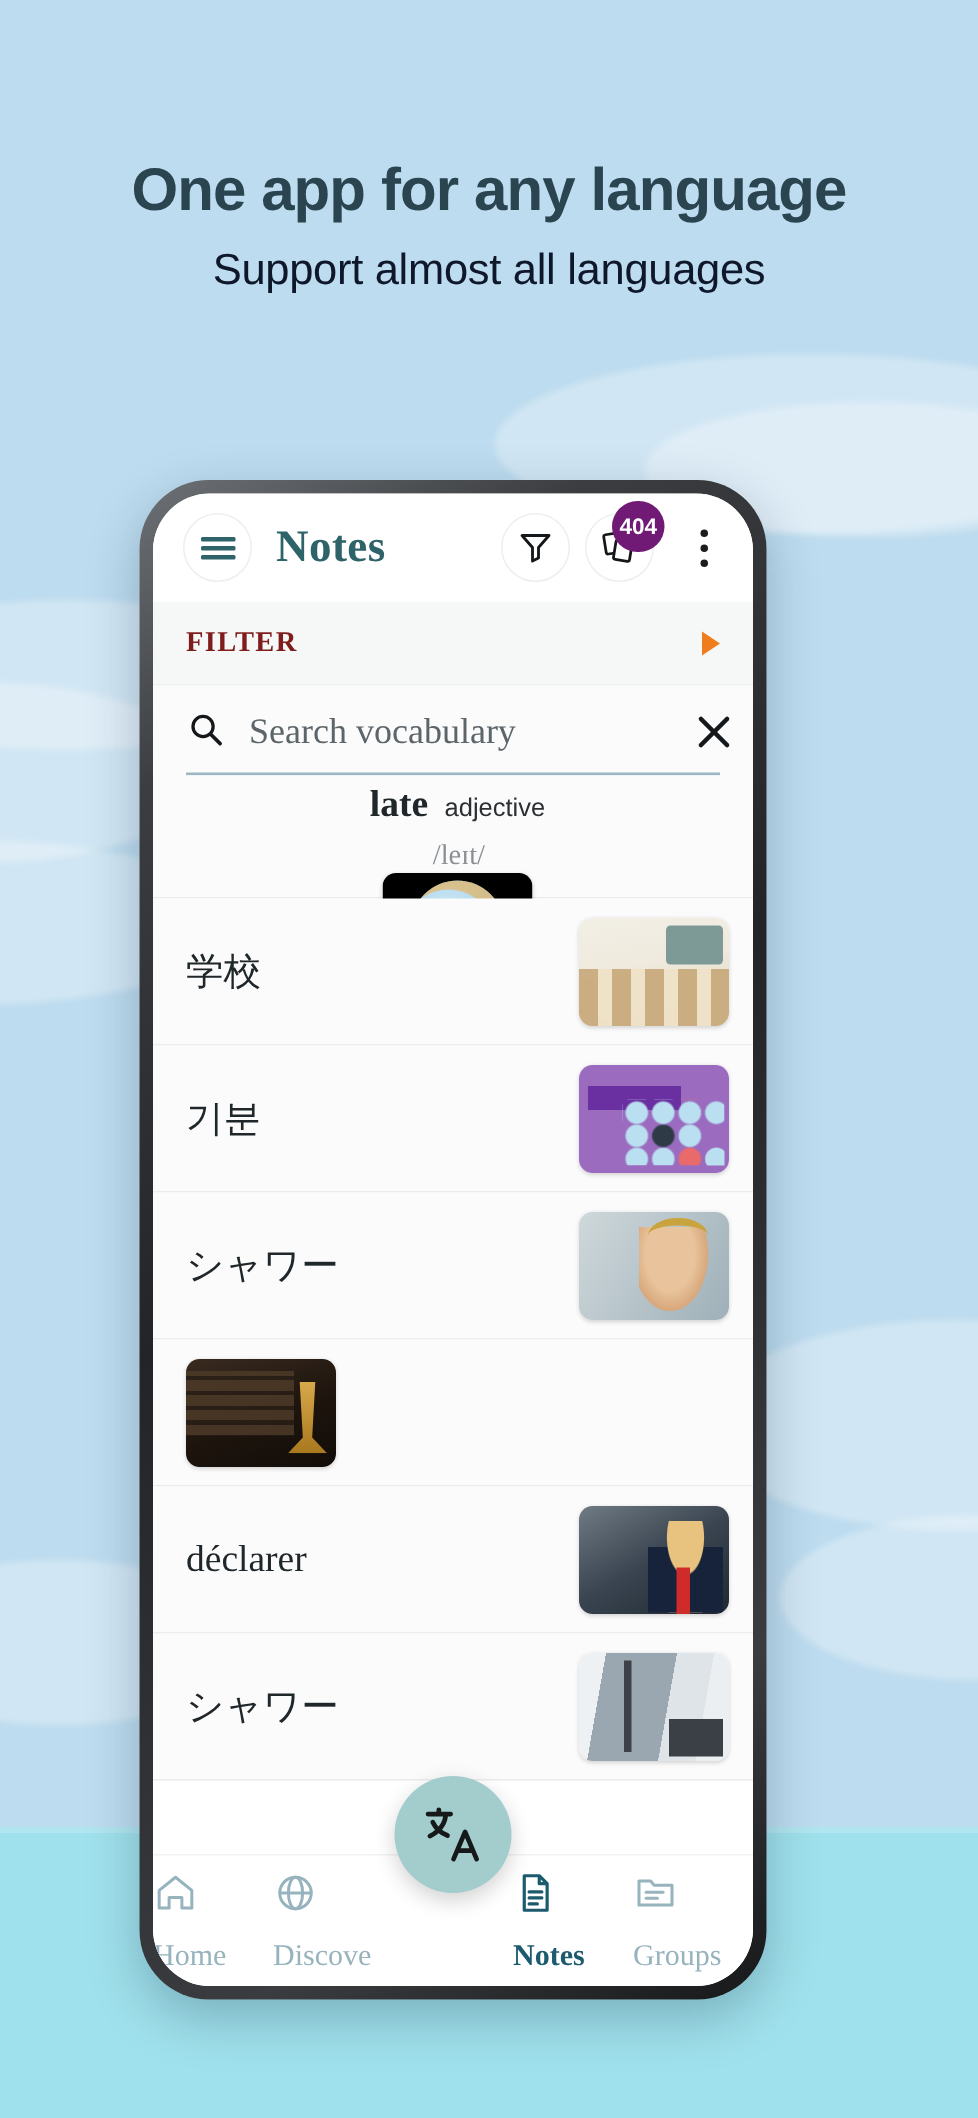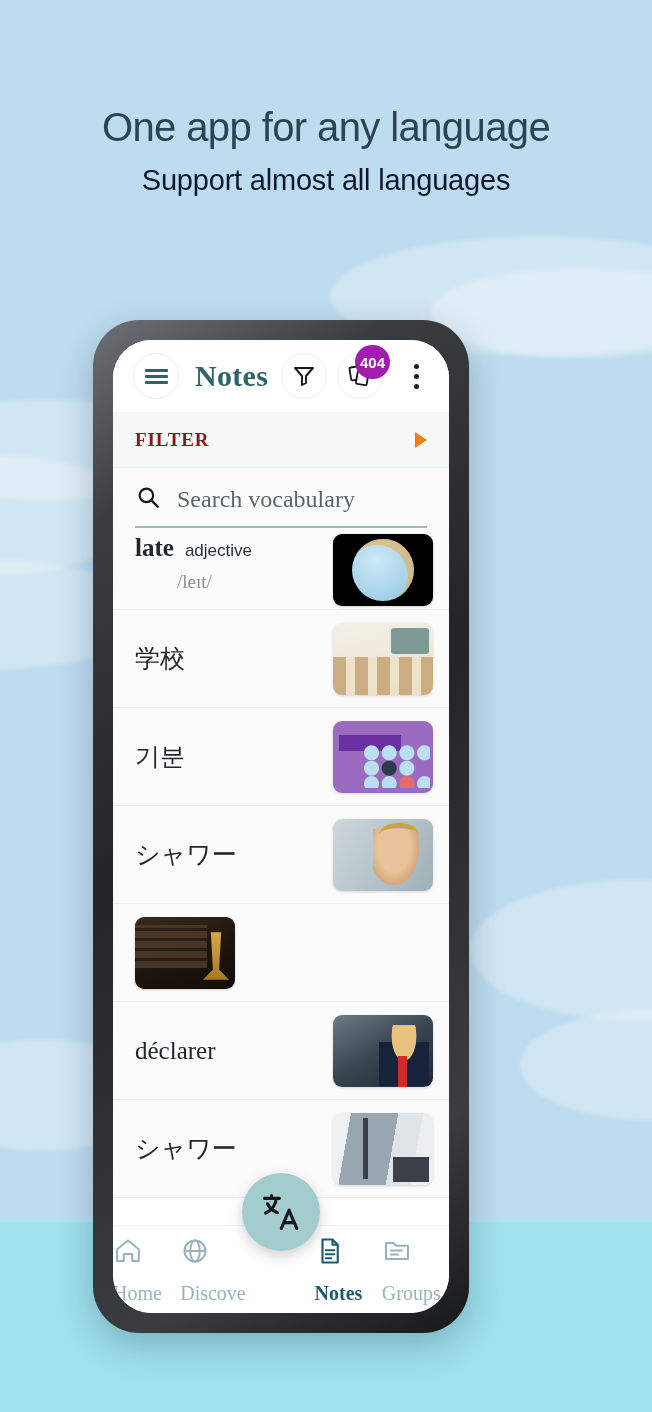--- a/index.html
+++ b/index.html
@@ -52,43 +52,43 @@
 
   
   .headline-wrap {
     position: absolute;
     left: 0; right: 0; top: 104px;
     text-align: center;
     z-index: 4;
   }
   .headline {
     font-size: 40px;
-    font-weight: 400;
+    font-weight: 700;
     color: #2a4450;
     letter-spacing: -0.6px;
     line-height: 1.15;
   }
   .subhead {
     margin-top: 14px;
     font-size: 29px;
     font-weight: 400;
     color: #0f172a;
     letter-spacing: -0.2px;
   }
 
   
   .phone {
     position: absolute;
     left: 93px;
     top: 320px;
-    width: 376px;
+    width: 418px;
     height: 1013px;
     border-radius: 46px;
     background: linear-gradient(145deg, #6d7175 0%, #3b3d40 16%, #232427 45%, #3a3c3f 82%, #17181a 100%);
-    padding: 20px;
+    padding: 9px;
     box-shadow: 0 12px 34px rgba(20,40,60,0.26);
     z-index: 5;
   }
   .phone-inner {
     position: relative;
     width: 100%;
     height: 100%;
     border-radius: 38px;
     background: #ffffff;
     overflow: hidden;
@@ -127,21 +127,21 @@
     margin-left: 16px;
     letter-spacing: 0.3px;
   }
   .appbar-spacer { flex: 1; }
   .appbar-actions { display: flex; align-items: center; gap: 10px; }
   .badge {
     position: absolute;
     top: -9px; right: -8px;
     min-width: 34px; height: 34px;
     border-radius: 17px;
-    background: #a21caf;
+    background: #701a75;
     color: #fff;
     font-size: 15px;
     font-weight: 700;
     display: flex; align-items: center; justify-content: center;
     padding: 0 5px;
     z-index: 6;
   }
   .kebab {
     width: 34px;
     display: flex; flex-direction: column; align-items: center; gap: 5px;
@@ -204,21 +204,21 @@
   }
   .vrow {
     height: 98px;
     display: flex;
     align-items: center;
     padding: 0 16px 0 22px;
     border-bottom: 1px solid #ececec;
     background: #fbfbfb;
     position: relative;
   }
-  .vrow.first { height: 82px; align-items: flex-start; padding-top: 6px; }
+  .vrow.first { height: 82px; align-items: center; padding-top: 6px; flex-direction: column; }
   .vtext { flex: 1; min-width: 0; }
   .vterm-line { display: flex; align-items: baseline; gap: 11px; }
   .vterm {
     font-family: "Liberation Serif", serif;
     font-size: 25px;
     color: #20272b;
     font-weight: 400;
   }
   .vterm.bold { font-weight: 700; }
   .vpos {

